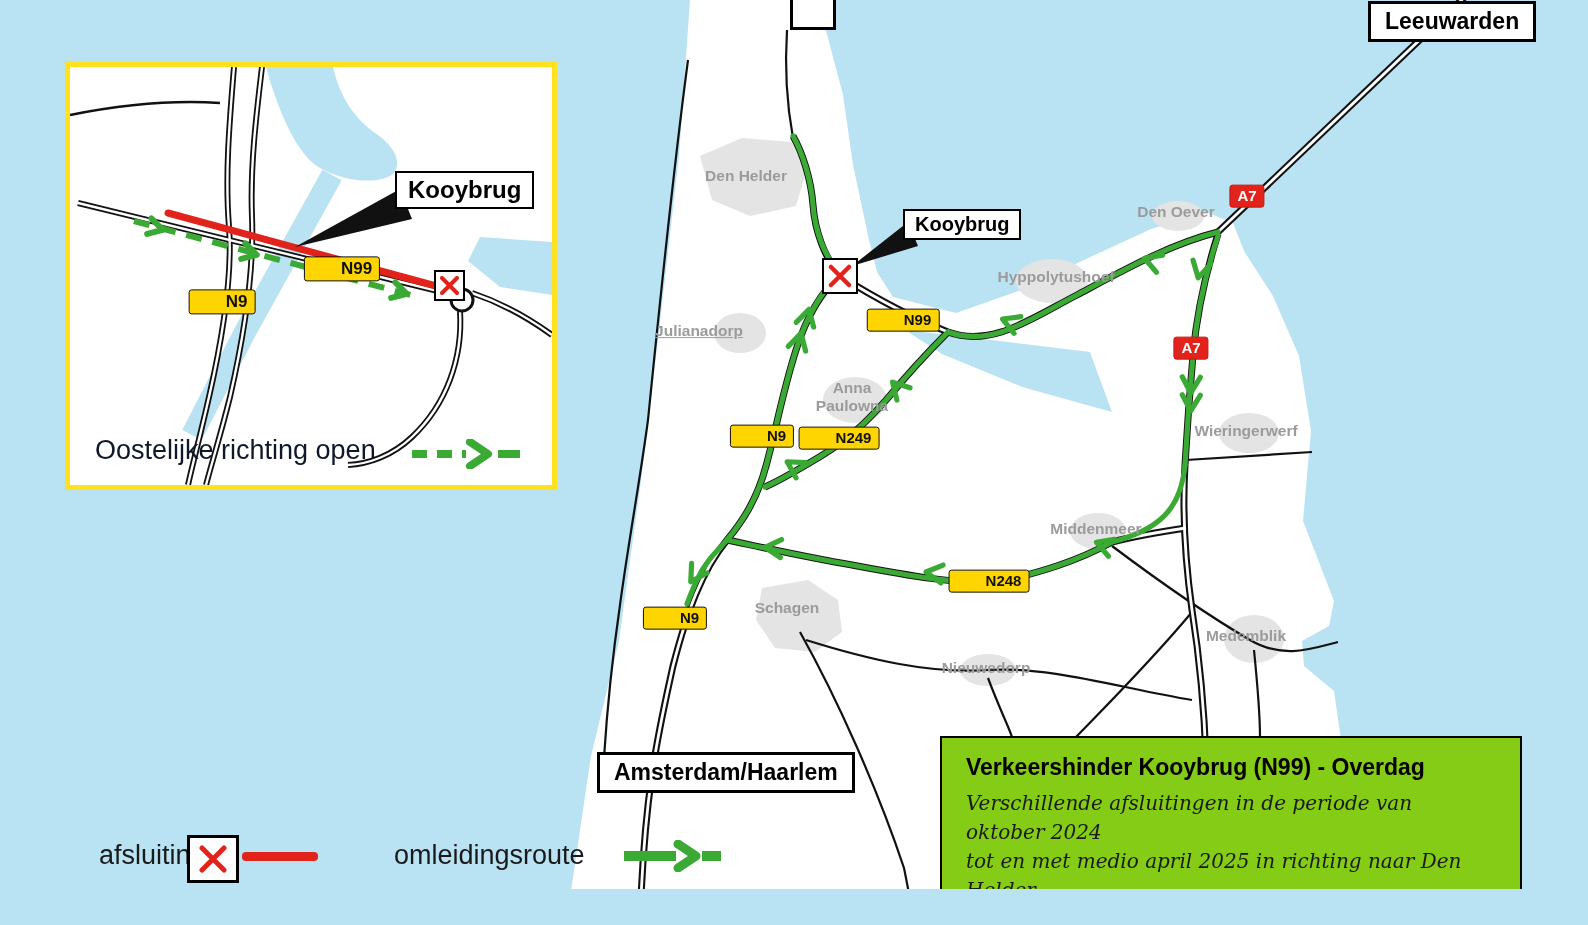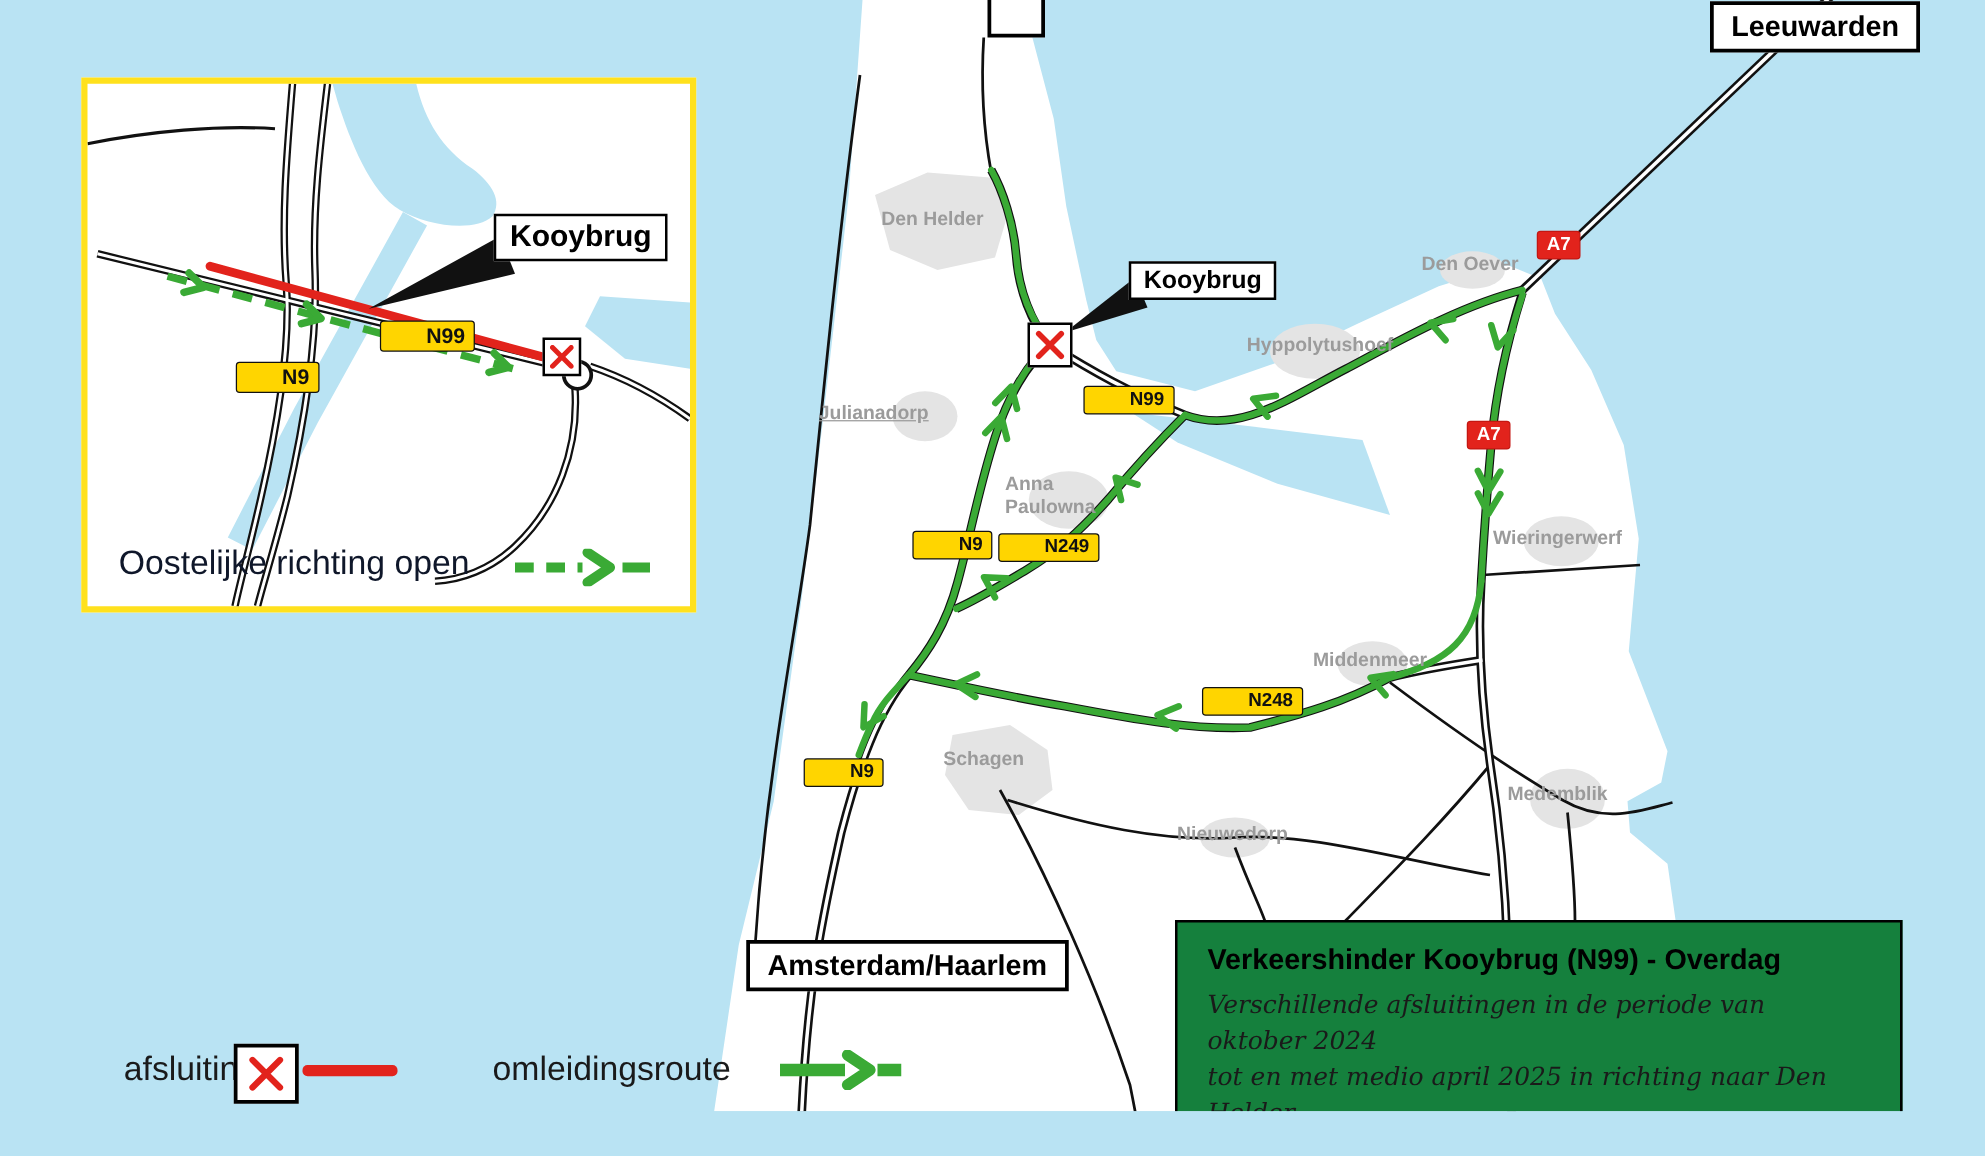--- a/index.html
+++ b/index.html
@@ -6,21 +6,21 @@
   .canvas {
     position:relative; width:1588px; height:889px; overflow:hidden;
     background:#b9e3f3; font-family:"Liberation Sans", sans-serif;
   }
   .map-svg { position:absolute; left:0; top:0; }
 
   
   .place {
     position:absolute; transform:translate(-50%,-50%);
     color:#9b9b9b; font-size:15.5px; font-weight:bold;
-    text-align:left; line-height:1.15; white-space:nowrap;
+    text-align:center; line-height:1.15; white-space:nowrap;
   }
   .place.wrap { white-space:normal; width:96px; }
 
   .badge {
     position:absolute; transform:translate(-50%,-50%);
     font-weight:bold; font-size:15px; line-height:1.25;
     padding:1px 7px; border-radius:3px; white-space:nowrap;
   }
   .badge-yellow { background:#ffd500; color:#111; border:1.5px solid #111;padding-left:36px; }
   .badge-red    { background:#e2231c; color:#fff; border:1.5px solid #c41712; }
@@ -60,21 +60,21 @@
   }
   .legend-redline {
     position:absolute; left:242px; top:852px; width:76px; height:9px;
     background:#e2231c; border-radius:4px;
   }
   .legend-arrow { position:absolute; left:620px; top:840px; }
 
   
   .infobox {
     position:absolute; left:940px; top:736px; width:530px;
-    background:#15803d; border:2.5px solid #000; padding:16px 24px 18px 24px;
+    background:#84cc16; border:2.5px solid #000; padding:16px 24px 18px 24px;
   }
   .infobox-title { font-size:23px; font-weight:bold; color:#000; margin-bottom:8px; }
   .infobox-sub {
     font-size:20px; font-style:italic; color:#1a1a1a; line-height:1.45;
     font-family:"DejaVu Serif", serif;
   }
 </style>
 </head>
 <body>
 
@@ -190,21 +190,21 @@
   <div class="place" style="left:1096px; top:529px;">Middenmeer</div>
   <div class="place" style="left:787px; top:608px;">Schagen</div>
   <div class="place" style="left:986px; top:668px;">Nieuwedorp</div>
   <div class="place" style="left:1246px; top:636px;">Medemblik</div>
 
   <div class="badge badge-red" style="left:1247px; top:196px;">A7</div>
   <div class="badge badge-red" style="left:1191px; top:348px;">A7</div>
   <div class="badge badge-yellow" style="left:903px;  top:320px;">N99</div>
   <div class="badge badge-yellow" style="left:762px;  top:436px;">N9</div>
   <div class="badge badge-yellow" style="left:839px;  top:438px;">N249</div>
-  <div class="badge badge-yellow" style="left:989px;  top:561px;margin-left:13px;">N248</div>
+  <div class="badge badge-yellow" style="left:989px;  top:581px;">N248</div>
   <div class="badge badge-yellow" style="left:675px;  top:618px;">N9</div>
 
   <div class="inset">
     <svg class="inset-svg" width="482" height="418" viewBox="0 0 482 418">
 
       <g fill="#b9e3f3">
         <path d="M 196,0 L 263,0 C 270,30 284,52 308,68 C 324,80 332,94 324,106 C 310,119 272,114 250,101 C 226,87 210,45 200,14 Z"></path>
         <path d="M 410,170 L 482,175 L 482,228 L 430,220 L 398,194 Z"></path>
       </g>
       <path d="M 262,108 L 175,265 L 122,368" stroke="#b9e3f3" stroke-width="22" fill="none"></path>

